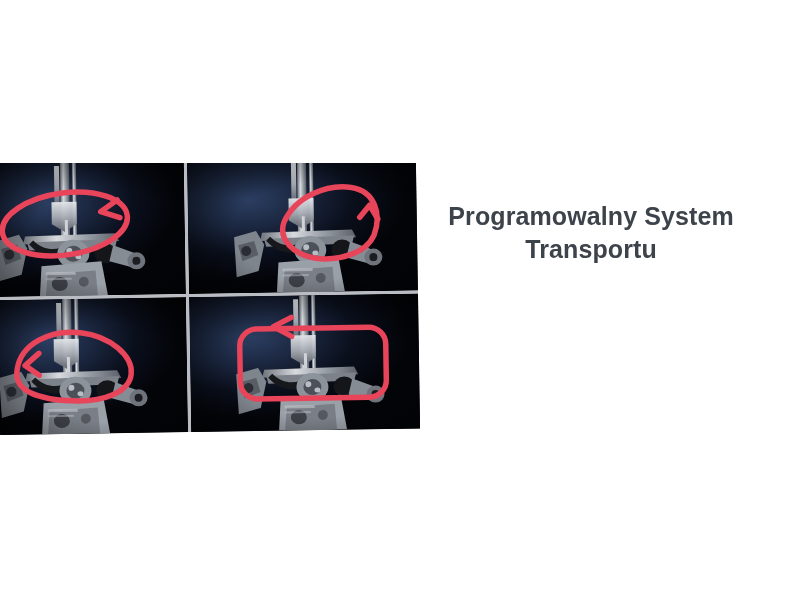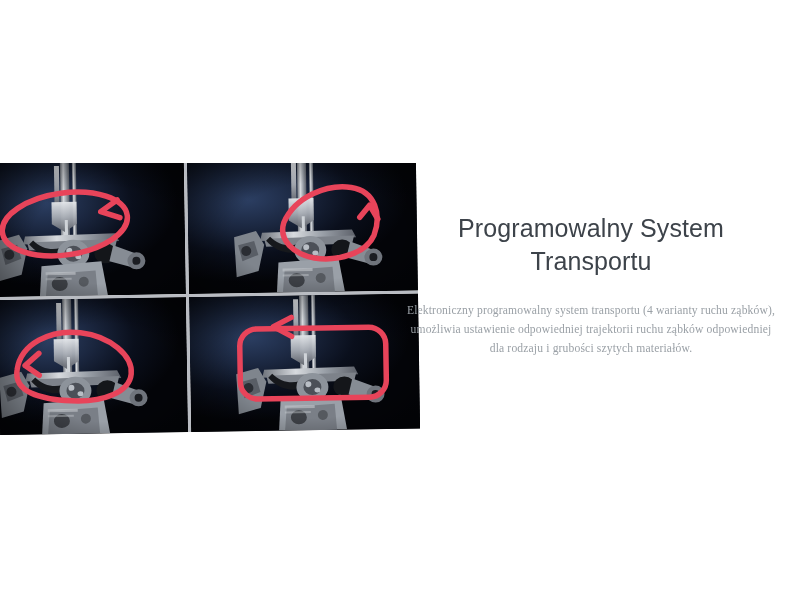--- a/index.html
+++ b/index.html
@@ -83,24 +83,24 @@
 
   
   .text-col {
     position: absolute;
     left: 404px;
     top: 200px;
     width: 374px;
     text-align: center;
   }
   .headline {
-    margin: 12px;
+    margin: 0;
     font-family: "Liberation Sans", sans-serif;
     font-size: 25px;
-    font-weight: 400;
+    font-weight: 700;
     line-height: 1.32;
     letter-spacing: 0.1px;
     color: #3d434a;
     white-space: pre-line;
   }
   .body-copy {
     margin: 24px 0 0 0;
     font-family: "Liberation Serif", serif;
     font-size: 11.6px;
     font-weight: 400;
@@ -324,16 +324,15 @@
       </div>
 
       <div class="divider-v"></div>
       <div class="divider-h"></div>
     </div>
   </div>
 
   <div class="text-col">
     <h2 class="headline">Programowalny System
 Transportu</h2>
-    <p class="body-copy">Elektroniczny programowalny system transportu (4 warianty ruchu ząbków), umożliwia ustawienie odpowiedniej trajektorii ruchu ząbków odpowiedniej dla rodzaju i grubości szytych materiałów.</p>
   </div>
 
 </div>
 
 </body></html>

